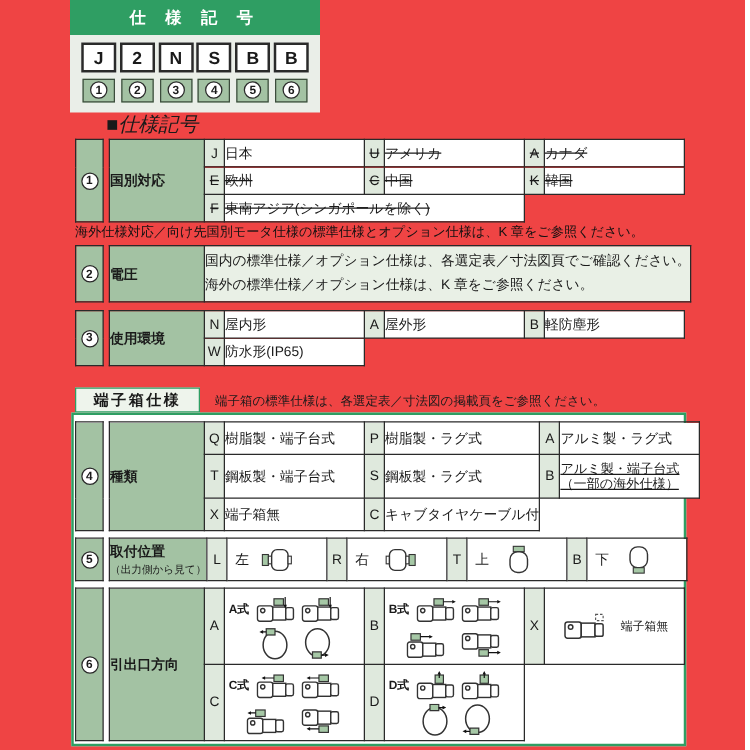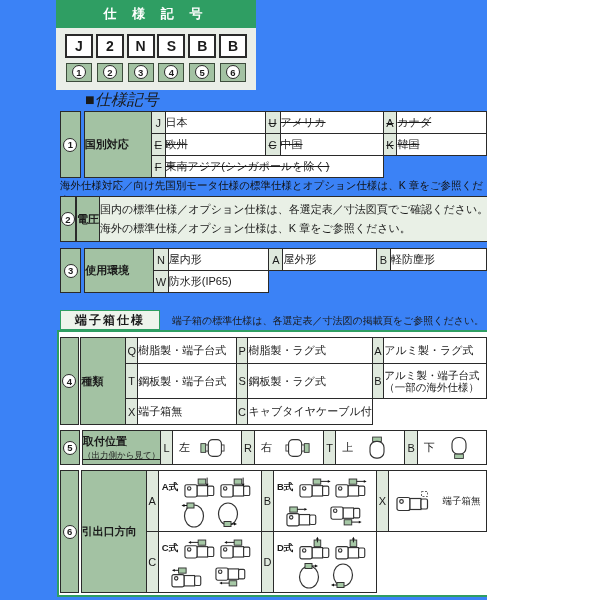--- a/index.html
+++ b/index.html
@@ -1,16 +1,16 @@
 <!DOCTYPE html>
 <html><head>
 <meta charset="utf-8">
 <style>
   html,body{margin:0;padding:0;}
-  .page{position:relative;width:487px;height:600px;background:#3b82f6;overflow:hidden;
+  .page{position:relative;width:596px;height:600px;background:#ef4444;overflow:hidden;
         font-family:"Liberation Sans","DejaVu Sans",sans-serif;color:#1a1a1a;}
 
   
   .top-header{position:absolute;left:56px;top:0;width:200px;}
   .title-bar{height:28px;background:#2f9e63;color:#fff;font-size:13px;font-weight:bold;
              letter-spacing:6px;display:flex;align-items:center;justify-content:center;}
   .code-panel{height:62px;background:#eaeee8;display:flex;justify-content:space-between;
               padding:6px 9px 8px;box-sizing:border-box;}
   .code-col{display:flex;flex-direction:column;align-items:center;gap:5px;}
   .code-box{width:24px;height:22px;background:#fff;border:2px solid #2a2a2a;
@@ -23,24 +23,24 @@
 
   .spec-heading{position:absolute;left:85px;top:90px;font-size:16px;font-style:italic;}
 
   
   .blk{position:absolute;border-collapse:collapse;table-layout:fixed;}
   .blk td{border:1.5px solid #2a2a2a;font-size:11px;padding:0;vertical-align:middle;
           overflow:hidden;white-space:nowrap;}
   .blk td.spacer{border:none;}
   .circle-cell{background:#a3c2a3;text-align:center;}
   .label-cell{background:#a3c2a3;padding-left:7px;font-weight:bold;font-size:11.5px;}
-  .label-cell .sublabel{font-weight:normal;font-size:8.5px;margin-top:1px;text-decoration:underline;}
+  .label-cell .sublabel{font-weight:normal;font-size:8.5px;margin-top:1px;}
   .code-cell{background:#dfe9dd;text-align:center;}
   .val-cell{background:#fff;padding-left:6px;}
-  .val-cell .small2{font-size:10.5px;line-height:1.15;}
+  .val-cell .small2{font-size:10.5px;line-height:1.15;text-decoration:underline;}
   .strike{text-decoration:line-through;}
   .h21 td{height:21px;}
   .h25 td{height:25px;}
   .h33 td{height:33px;}
   .h34 td{height:34px;}
   .h44 td{height:44px;}
   .h60 td{height:60px;}
   .volt-cell{background:#e9f0e6;padding-left:8px;font-size:11px;line-height:1.75;}
 
   .note{position:absolute;font-size:10.5px;color:#111;}

